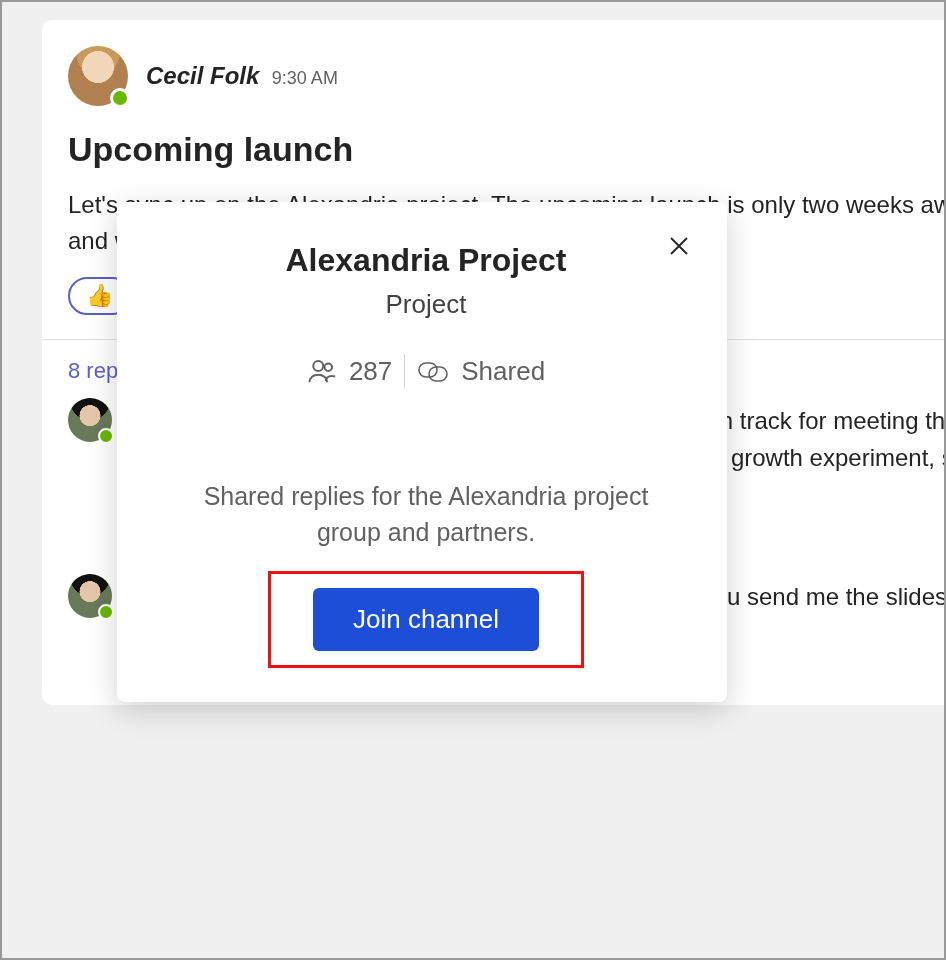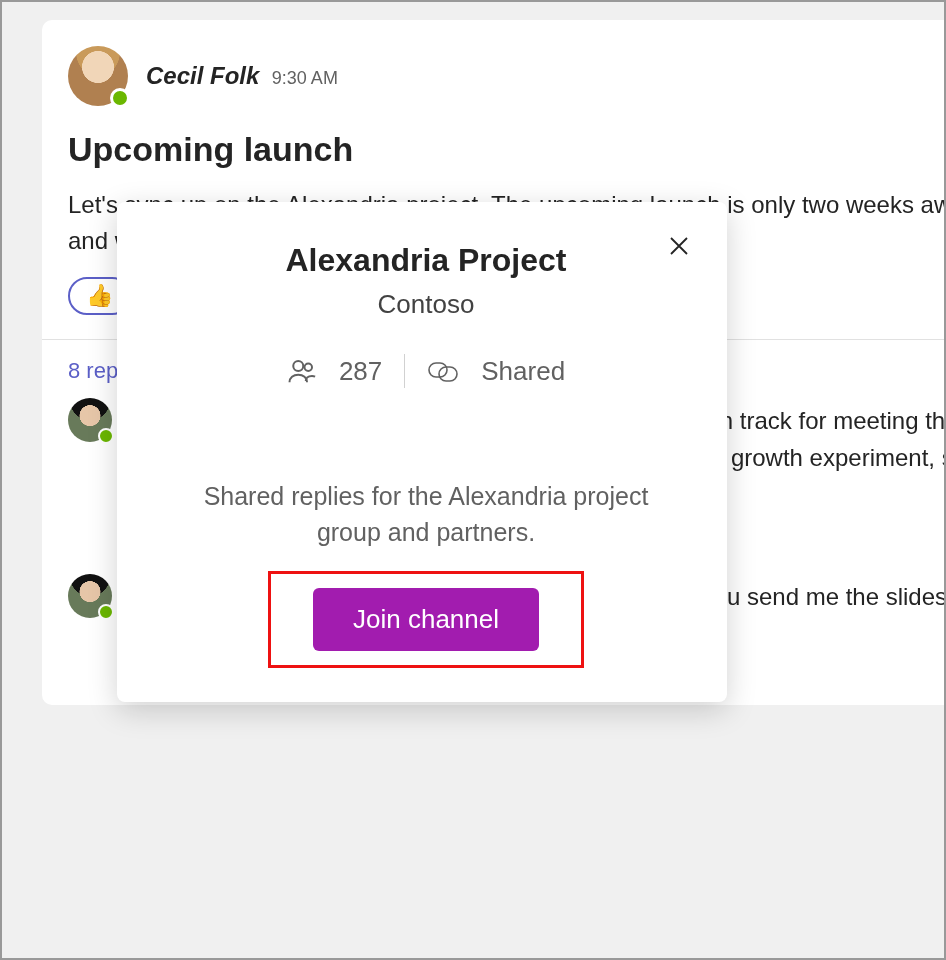--- a/index.html
+++ b/index.html
@@ -64,28 +64,28 @@
     text-align:center;
   }
   .popover-close {
     position:absolute; top:26px; right:30px;
     width:36px; height:36px; display:flex; align-items:center; justify-content:center;
     cursor:pointer; font-size:26px;
   }
   .popover-title { font-size: 32px; font-weight:700; color:#242424; }
   .popover-subtitle { font-size: 26px; color:#424242; margin-top:10px; }
   .popover-meta {
-    display:flex; justify-content:center; align-items:center; gap: 22px;
+    display:flex; justify-content:center; align-items:center; gap: 12px;
     margin-top: 34px; font-size:26px; color:#616161;
   }
   .meta-sep { width:1px; height:34px; background:#d1d1d1; }
   .popover-desc { font-size:25px; color:#616161; margin-top: 90px; line-height:1.45; padding: 0 20px; }
   .highlight-box { border: 3px solid #e11; padding: 14px 42px; margin: 20px auto 0 auto; display:inline-block; }
   .join-btn {
-    background:#a21caf; color:#fff; border:none; border-radius:6px;
+    background:#1d4ed8; color:#fff; border:none; border-radius:6px;
     padding: 16px 40px; font-size:26px; cursor:pointer;
   }
   .icon-inline { display:inline-flex; vertical-align:middle; }
 
   
   .avatar.cecil {
     background: radial-gradient(circle at 50% 35%, #f1d6b8 0 32%, transparent 33%),
                 radial-gradient(ellipse 90% 100% at 50% 10%, #c99a5a 0 40%, transparent 41%),
                 linear-gradient(#b08050,#b08050);
   }
@@ -152,21 +152,21 @@
   </div>
 </div>
 
 <div class="popover">
   <div class="popover-close">
     <svg width="22" height="22" viewBox="0 0 22 22">
         <path d="M3 3 L19 19 M19 3 L3 19" stroke="#242424" stroke-width="1.8" fill="none"></path>
       </svg>
   </div>
   <h3 class="popover-title">Alexandria Project</h3>
-  <div class="popover-subtitle">Contoso</div>
+  <div class="popover-subtitle">Project</div>
   <div class="popover-meta">
     <span class="icon-inline">
       <svg width="30" height="30" viewBox="0 0 24 24" fill="none" stroke="#616161" stroke-width="1.6">
           <circle cx="9" cy="8" r="4"></circle>
           <path d="M2 21c0-3.5 3-6 7-6s7 2.5 7 6"></path>
           <circle cx="17" cy="9" r="3"></circle>
           <path d="M15 20c0-2 1.5-4 5-4 1 0 1.8.2 2.5.5"></path>
         </svg>
     </span>
     <span>287</span>

